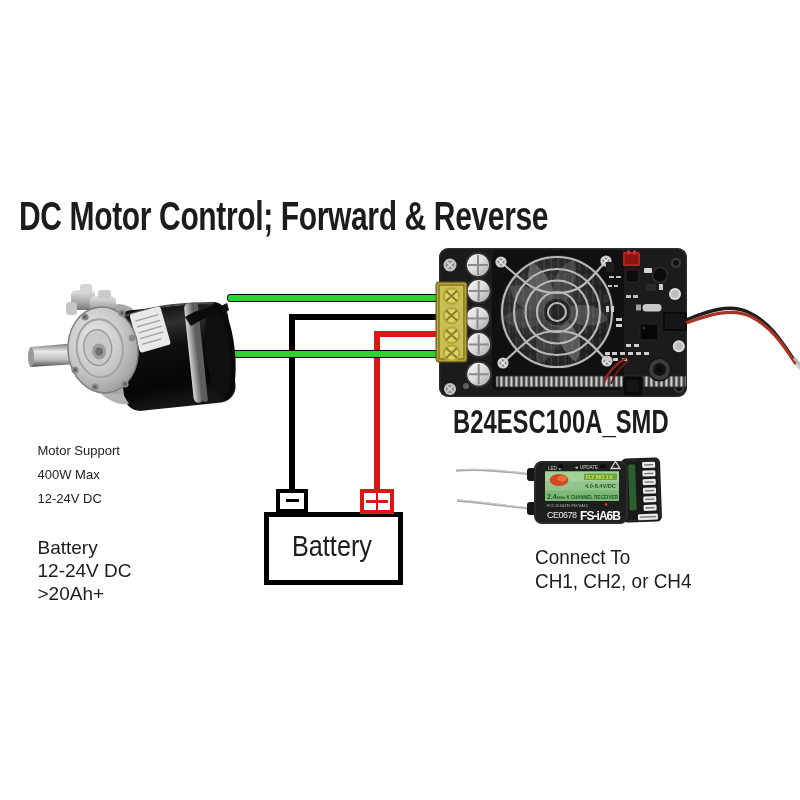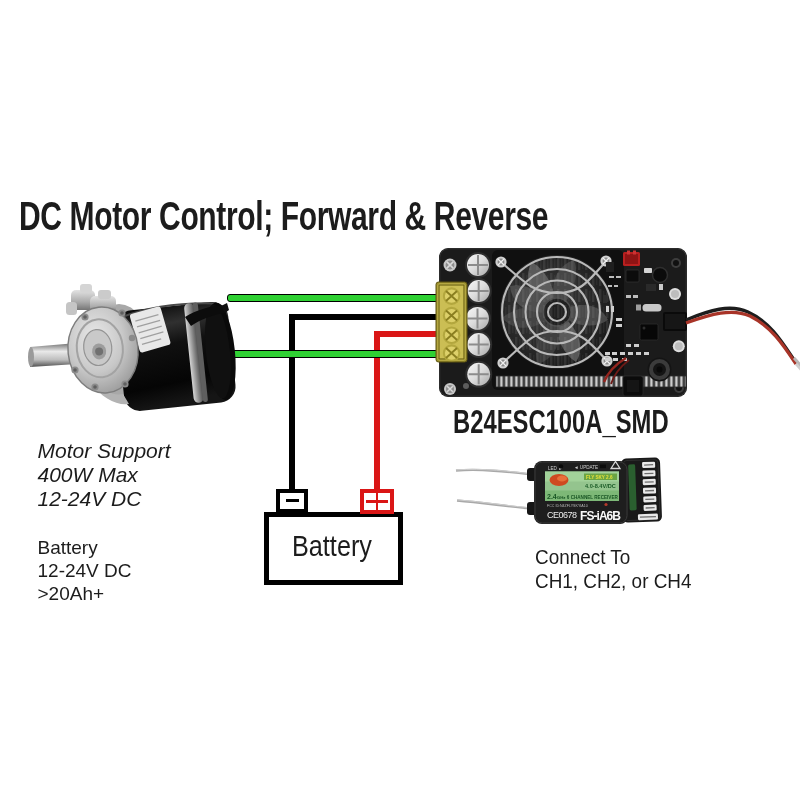--- a/index.html
+++ b/index.html
@@ -24,21 +24,21 @@
 
 <div class="abs" style="left:276px;top:489px;width:32px;height:24px;border:4.6px solid #000;background:#fff;box-sizing:border-box;"></div>
 <div class="abs" style="left:286px;top:499px;width:13px;height:3.3px;background:#000;z-index:4;"></div>
 <div class="abs" style="left:359.5px;top:489px;width:34.5px;height:25px;border:4.6px solid #da1616;background:#fff;box-sizing:border-box;z-index:3;"></div>
 <div class="abs" style="left:365.5px;top:500px;width:22px;height:2.6px;background:#da1616;z-index:4;"></div>
 <div class="abs" style="left:375.7px;top:491px;width:2.6px;height:20.5px;background:#da1616;z-index:4;"></div>
 
 <div class="abs" style="left:264px;top:512px;width:139px;height:73px;border:5px solid #000;background:#fff;box-sizing:border-box;z-index:2;"></div>
 <div class="abs txt" id="battery" style="left:291.5px;top:530px;font-size:29px;z-index:3;transform:scaleX(0.87);">Battery</div>
 
-<div class="abs txt" id="blk1" style="left:37.5px;top:439px;font-size:21px;line-height:24px;font-style:italic;">Motor Support<br>400W Max<br>12-24V DC</div>
+<div class="abs txt" id="blk1" style="left:37.5px;top:439px;font-size:13px;line-height:24px;">Motor Support<br>400W Max<br>12-24V DC</div>
 <div class="abs txt" id="blk2" style="left:37.5px;top:536px;font-size:19px;line-height:23px;">Battery<br>12-24V DC<br>&gt;20Ah+</div>
 
 <div class="abs txt" id="conn" style="left:535px;top:546px;font-size:20px;line-height:23.5px;transform:scaleX(0.945);">Connect To<br>CH1, CH2, or CH4</div>
 
 <div class="abs txt" id="esclabel" style="left:453px;top:402px;font-size:34px;font-weight:600;transform:scaleX(0.70);">B24ESC100A_SMD</div>
 
 <svg class="abs" style="left:430px;top:240px;" width="370" height="180" viewBox="0 0 370 180">
   <defs>
     <linearGradient id="capg" x1="0" y1="0" x2="1" y2="1">
       <stop offset="0" stop-color="#f7f7f7"></stop>

